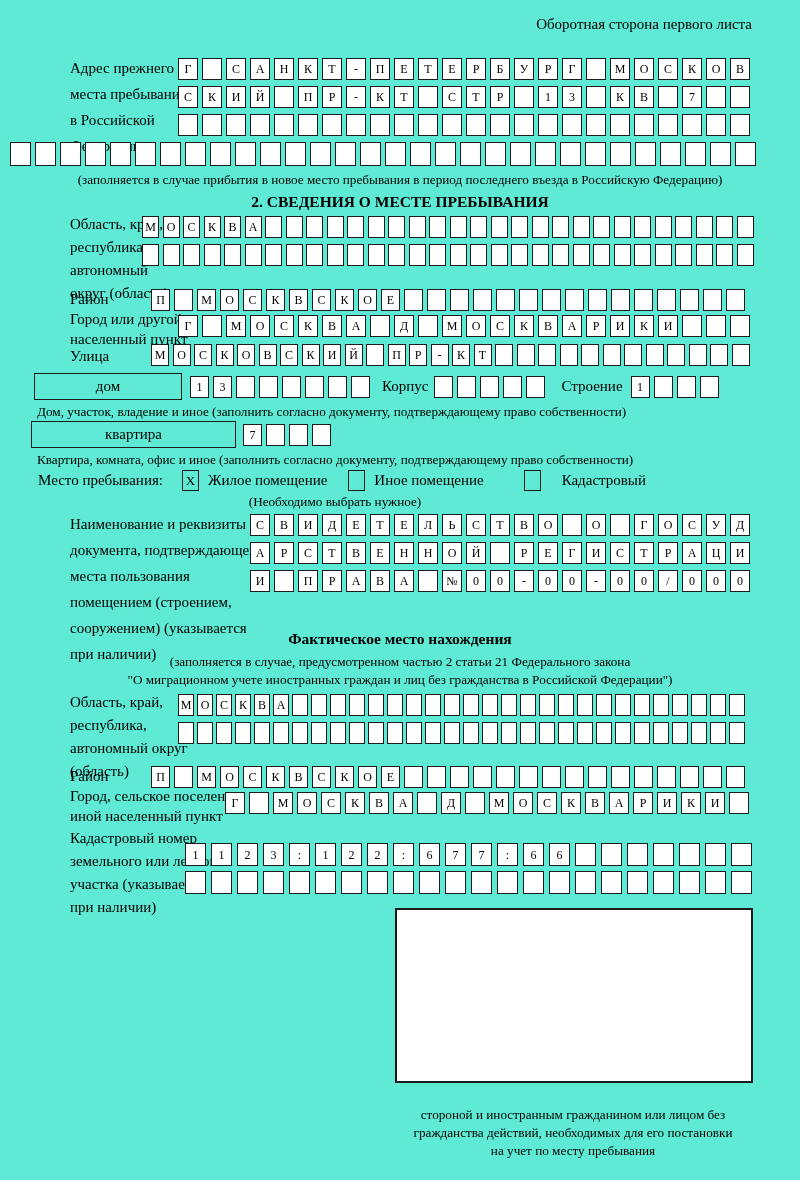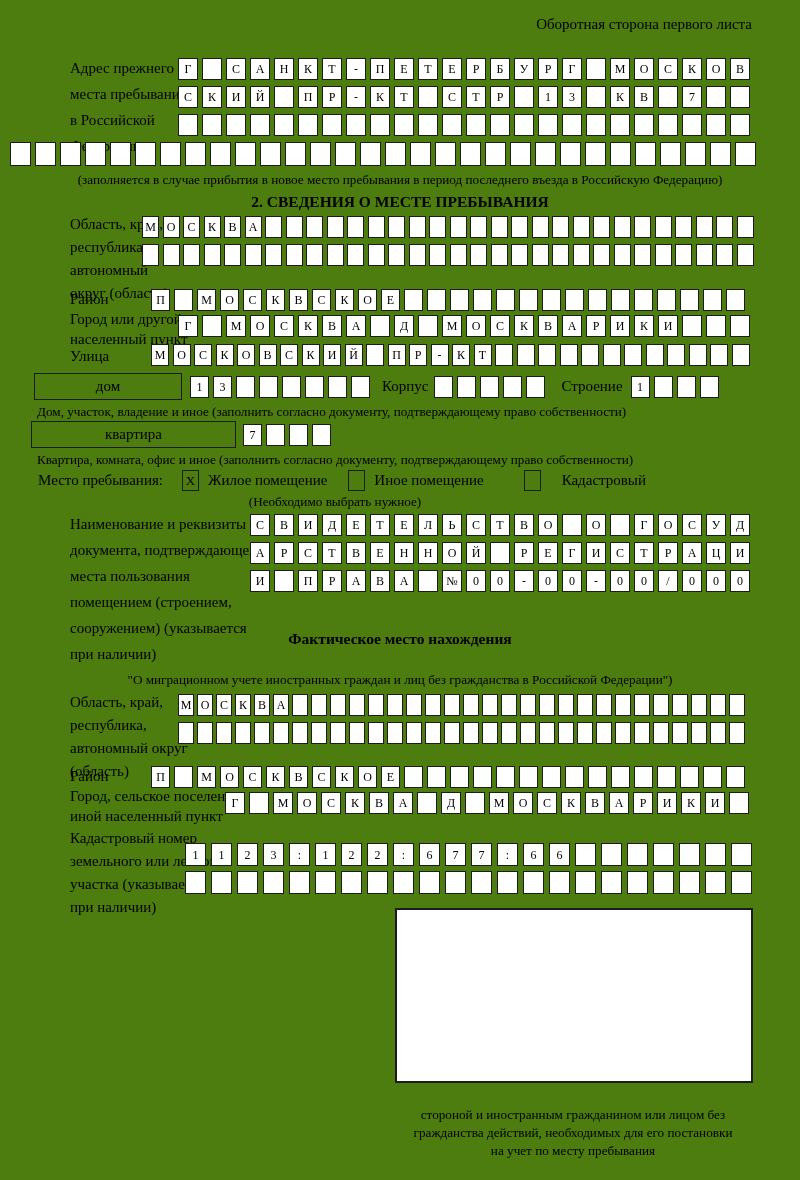--- a/index.html
+++ b/index.html
@@ -1,17 +1,17 @@
 <!DOCTYPE html>
 <html><head>
 <meta charset="utf-8">
 <style>
   *{margin:0;padding:0;box-sizing:border-box}
   html,body{background:#fff}
-  .sheet{position:relative;width:800px;height:1180px;background:#4d7c0f;color:#000;
+  .sheet{position:relative;width:800px;height:1180px;background:#5eead4;color:#000;
          font-family:"Liberation Serif","DejaVu Serif",serif;overflow:hidden}
   .abs{position:absolute}
   .lbl{font-size:15px;white-space:nowrap}
   .cap{font-size:13.2px;white-space:nowrap}
   .capc{font-size:13.2px;text-align:center;width:800px;left:0}
   .bold{font-weight:bold}
   .cells{display:flex;align-items:flex-start}
   .cell{flex:none;border:1.6px solid #1c1c1c;background:#fff;display:flex;
         align-items:center;justify-content:center;font-size:12px;line-height:1}
   .p24 .cell{width:20px;height:22px;margin-right:4px}
@@ -437,20 +437,21 @@
       <span class="cell">-</span>
       <span class="cell">0</span>
       <span class="cell">0</span>
       <span class="cell">/</span>
       <span class="cell">0</span>
       <span class="cell">0</span>
       <span class="cell">0</span>
     </div>
 
   <div class="abs capc bold" style="top:630px;font-size:15.5px">Фактическое место нахождения</div>
+  <div class="abs capc" style="top:654px">(заполняется в случае, предусмотренном частью 2 статьи 21 Федерального закона</div>
   <div class="abs capc" style="top:672px">"О миграционном учете иностранных граждан и лиц без гражданства в Российской Федерации")</div>
 
   <div class="abs lbl" style="left:70px;top:694px">Область, край,</div>
   <div class="abs lbl" style="left:70px;top:717px">республика,</div>
   <div class="abs lbl" style="left:70px;top:740px">автономный округ</div>
   <div class="abs lbl" style="left:70px;top:763px">(область)</div>
   <div class="abs cells p19" style="left:178px;top:694px">
       <span class="cell">М</span>
       <span class="cell">О</span>
       <span class="cell">С</span>

